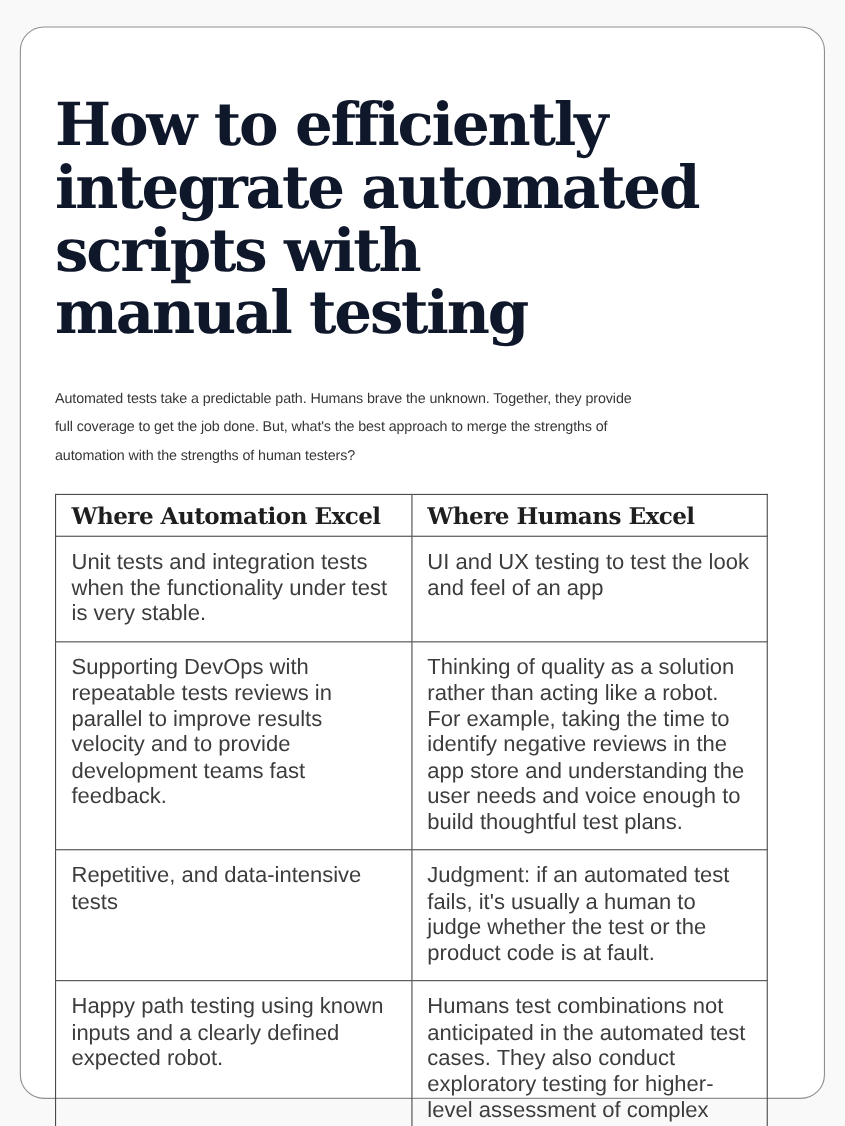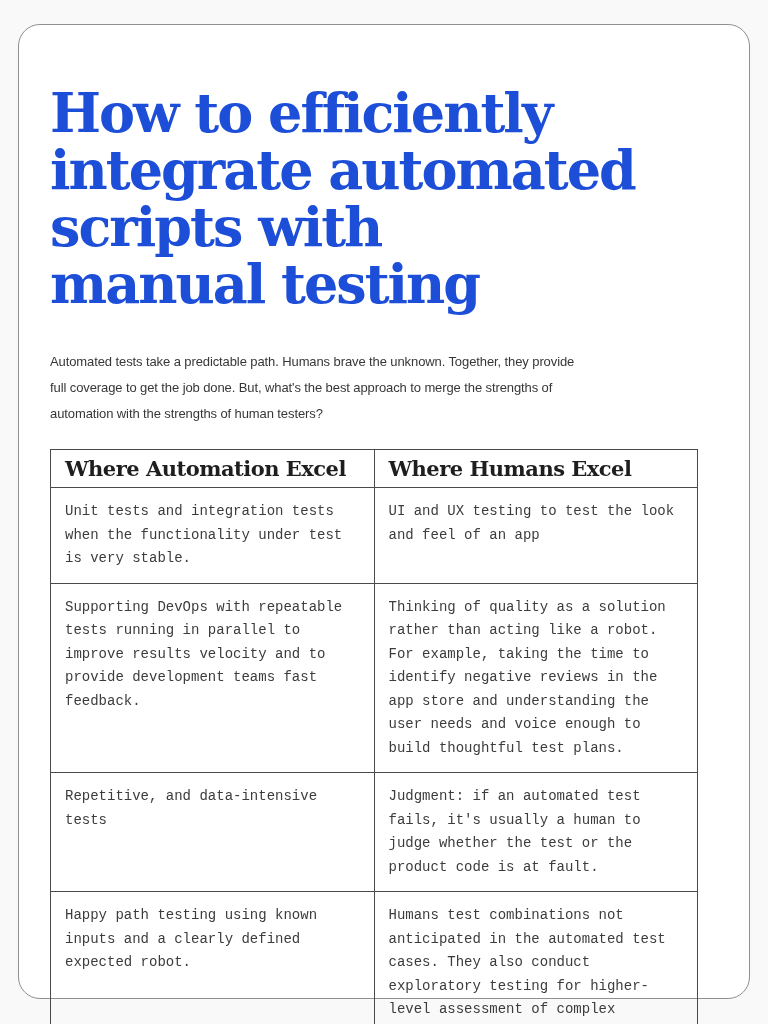--- a/index.html
+++ b/index.html
@@ -25,21 +25,21 @@
   .content {
     padding: 0 51px 0 31px;
   }
   .page-title {
     margin: 60px 0 0 0;
     font-family: "DejaVu Serif", serif;
     font-weight: 700;
     font-size: 54px;
     line-height: 57px;
     letter-spacing: -2px;
-    color: #1d4ed8;
+    color: #0f172a;
     white-space: pre-line;
   }
   .intro {
     margin: 36px 0 0 0;
     font-size: 13px;
     line-height: 26px;
     letter-spacing: -0.1px;
     color: #373737;
     white-space: pre-line;
   }
@@ -60,26 +60,25 @@
     font-weight: 700;
     font-size: 21px;
     letter-spacing: -0.5px;
     color: #1e1e1e;
     text-align: left;
     vertical-align: middle;
     height: 38px;
     padding: 4px 14px;
   }
   table.compare td {
-    font-size: 14px;
+    font-size: 20px;
     line-height: 23.5px;
     color: #3c3c3c;
     vertical-align: top;
     padding: 12px 14px;
-    font-family: Liberation Mono, monospace;
   }
   tbody tr:nth-child(1) { height: 74px; }
   tbody tr:nth-child(2) { height: 139px; }
   tbody tr:nth-child(3) { height: 99px; margin-top: 40px; }
   tbody tr:nth-child(4) { height: 160px; }
 </style>
 </head>
 <body>
 
 <div class="card">
@@ -100,21 +99,21 @@
           <th>Where Automation Excel</th>
           <th>Where Humans Excel</th>
         </tr>
       </thead>
       <tbody>
         <tr>
           <td>Unit tests and integration tests when the functionality under test is very stable.</td>
           <td>UI and UX testing to test the look and feel of an app</td>
         </tr>
         <tr>
-          <td>Supporting DevOps with repeatable tests running in parallel to improve results velocity and to provide development teams fast feedback.</td>
+          <td>Supporting DevOps with repeatable tests reviews in parallel to improve results velocity and to provide development teams fast feedback.</td>
           <td>Thinking of quality as a solution rather than acting like a robot. For example, taking the time to identify negative reviews in the app store and understanding the user needs and voice enough to build thoughtful test plans.</td>
         </tr>
         <tr>
           <td>Repetitive, and data-intensive tests</td>
           <td>Judgment: if an automated test fails, it's usually a human to judge whether the test or the product code is at fault.</td>
         </tr>
         <tr>
           <td>Happy path testing using known inputs and a clearly defined expected robot.</td>
           <td>Humans test combinations not anticipated in the automated test cases. They also conduct exploratory testing for higher-level assessment of complex business flow and real-life situations such as interruptions and display image orientation.</td>
         </tr>

